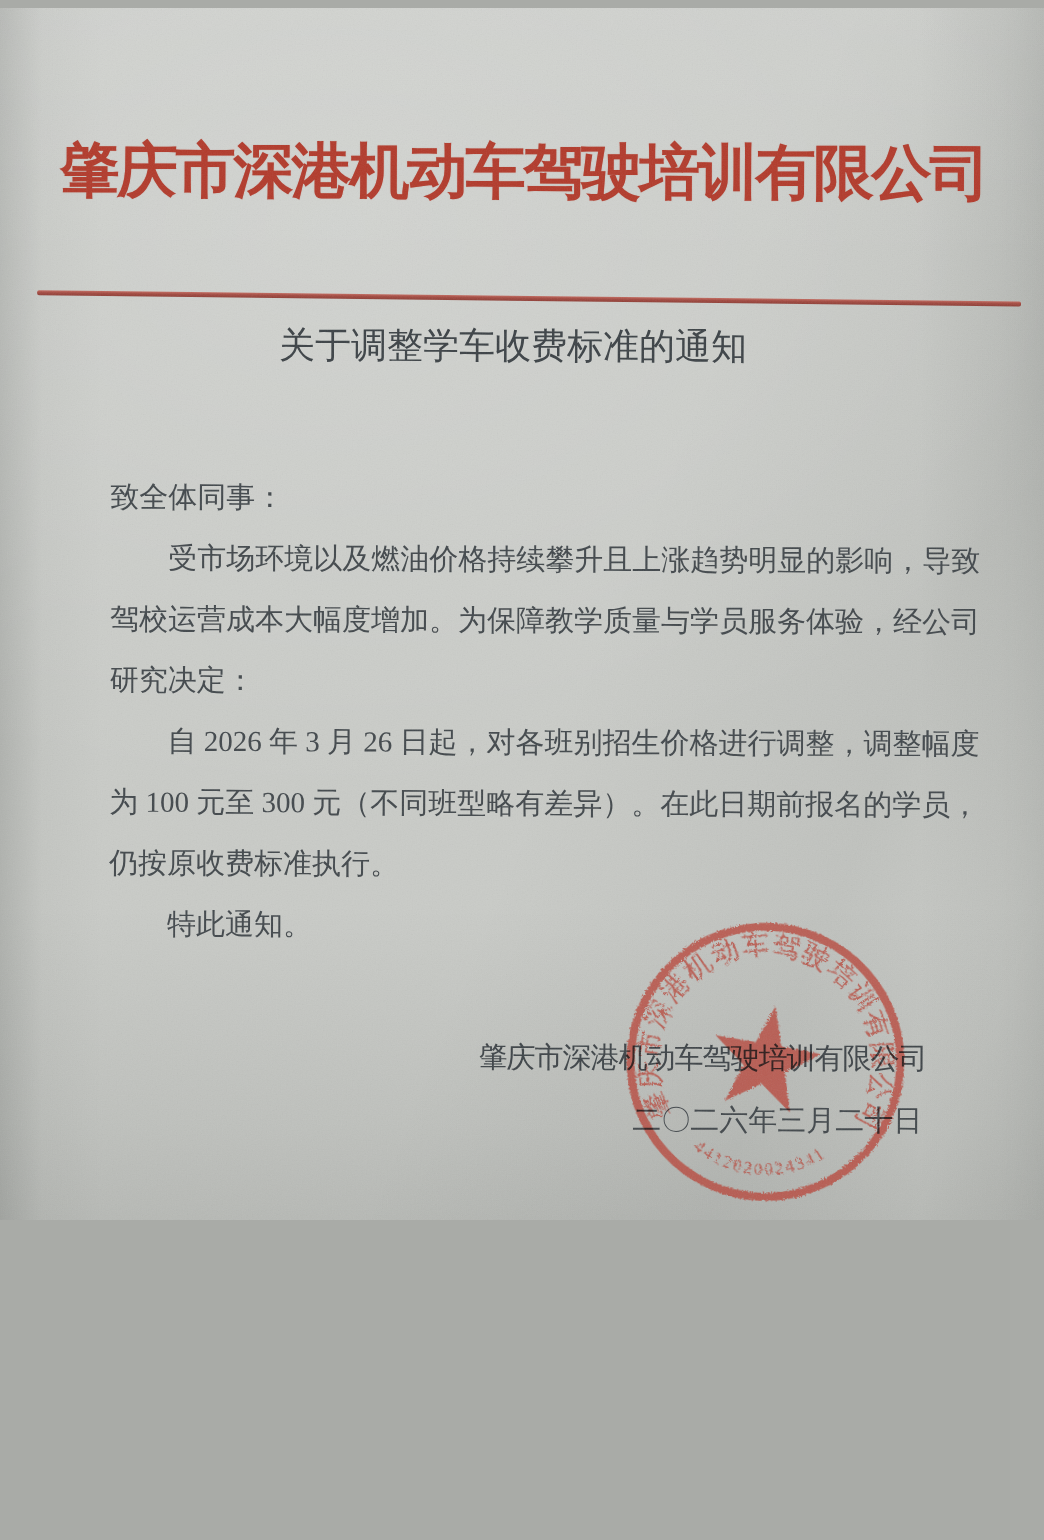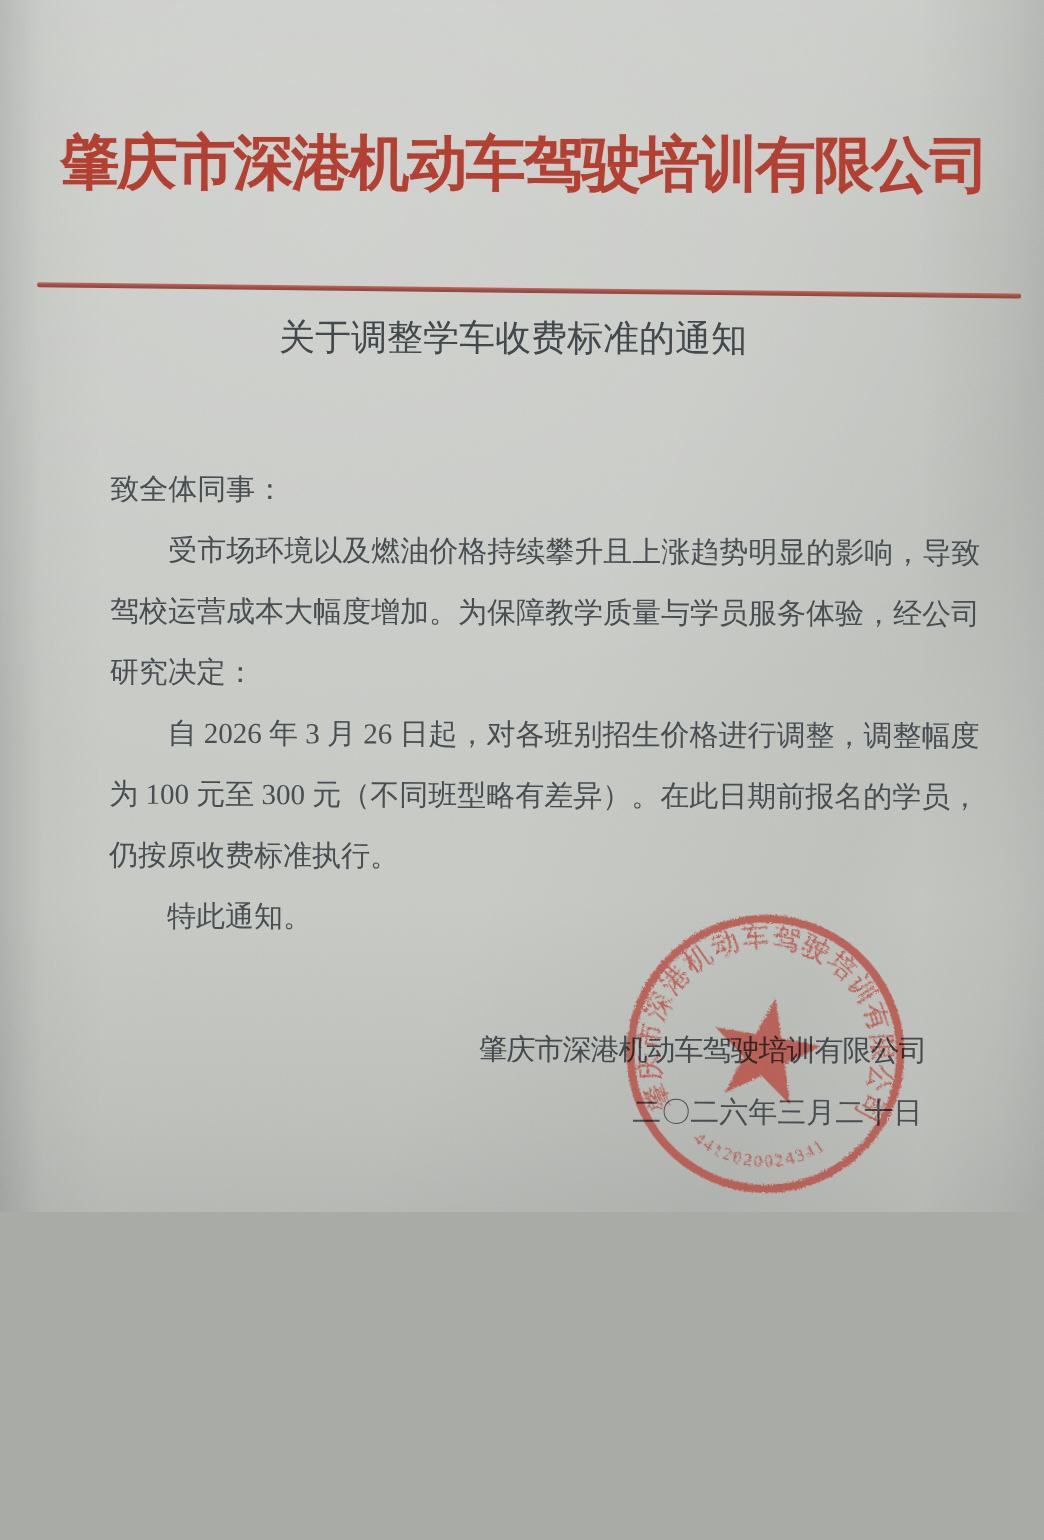--- a/index.html
+++ b/index.html
@@ -1,19 +1,19 @@
 <!DOCTYPE html>
 <html><head>
 <meta charset="utf-8">
 <style>
   html,body{margin:0;padding:0;background:#a9aba7;}
   .stage{
     position:relative;
     width:1044px;height:1212px;
-    margin:0 auto;
+    margin:8px auto;
     overflow:hidden;
     background:
       radial-gradient(130% 80% at 32% 18%, rgba(255,255,255,0.16), rgba(255,255,255,0) 60%),
       linear-gradient(90deg, rgba(20,25,22,0.14) 0%, rgba(20,25,22,0.03) 4%, rgba(0,0,0,0) 10%, rgba(0,0,0,0) 88%, rgba(20,25,22,0.05) 96%, rgba(20,25,22,0.10) 100%),
       linear-gradient(180deg, rgba(255,255,255,0.07) 0%, rgba(0,0,0,0) 22%, rgba(0,0,0,0) 74%, rgba(20,25,22,0.06) 92%, rgba(20,25,22,0.10) 100%),
       linear-gradient(112deg, rgba(0,0,0,0) 55%, rgba(20,25,22,0.05) 78%, rgba(0,0,0,0) 92%),
       #c9cbc7;
     font-family:"Liberation Serif","DejaVu Serif",serif;
   }
   .grain{position:absolute;inset:0;width:100%;height:100%;opacity:0.10;pointer-events:none;}

